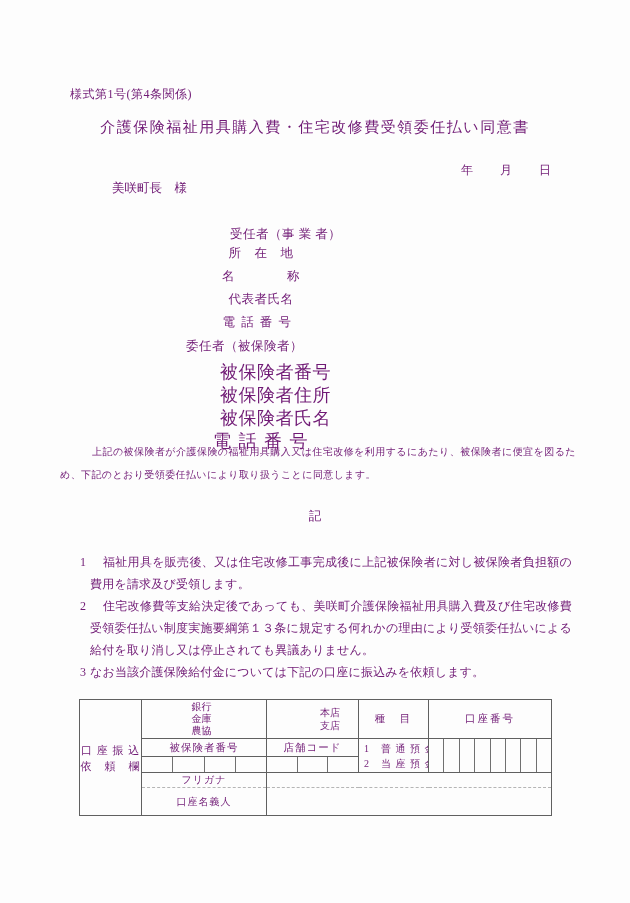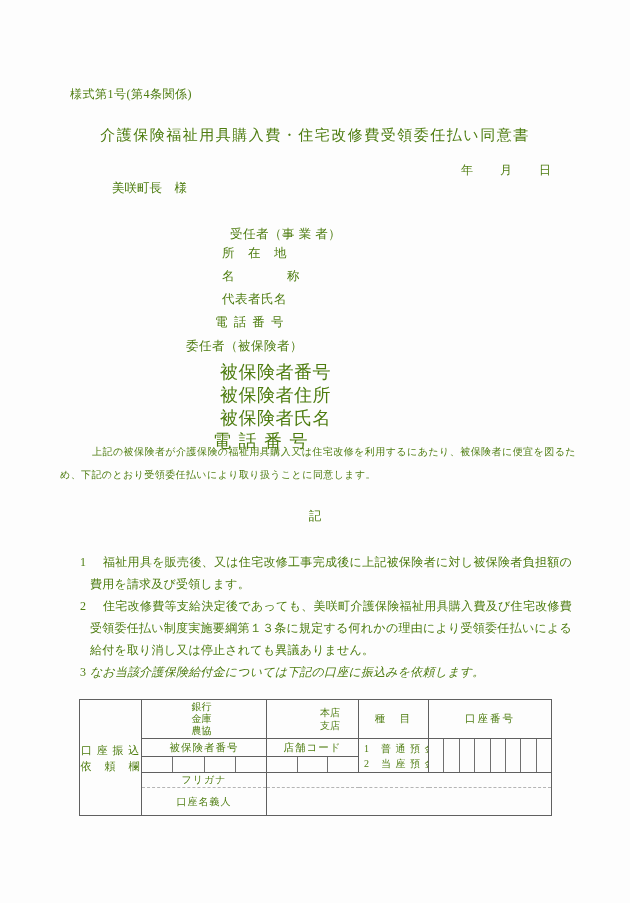--- a/index.html
+++ b/index.html
@@ -3,45 +3,45 @@
 <meta charset="utf-8">
 <style>
   html,body{margin:0;padding:0;}
   body{background:#e9e9e9;}
   .page{
     position:relative;
     width:630px;height:903px;
     margin:0 auto;
     background:#fdfdfd;
     font-family:"Liberation Serif","DejaVu Serif",serif;
-    color:#4d7c0f;
+    color:#701a75;
     overflow:hidden;
   }
   .abs{position:absolute;}
   .form-number{left:70px;top:86px;font-size:12px;letter-spacing:.5px;}
-  .doc-title{left:0;right:0;top:114px;text-align:center;font-size:15px;letter-spacing:1.5px;font-weight:normal;margin:12px;}
+  .doc-title{left:0;right:0;top:114px;text-align:center;font-size:15px;letter-spacing:1.5px;font-weight:normal;margin:4px;}
   .date-line{right:78px;top:162px;font-size:12px;letter-spacing:1px;}
   .addressee{left:95px;top:180px;font-size:12.5px;margin-left:17px;}
   .party-heading{font-size:12.5px;letter-spacing:.5px;}
   .recipient-heading{left:186px;top:226px;margin-left:44px;}
-  .recipient-fields{left:222px;top:242px;font-size:12.5px;line-height:23px;letter-spacing:.5px;}
+  .recipient-fields{left:222px;top:242px;font-size:12.5px;line-height:23px;letter-spacing:.5px;text-align:center;}
   .delegator-heading{left:186px;top:338px;}
   .delegator-fields{left:220px;top:361px;font-size:18px;line-height:23px;letter-spacing:.5px;}
   .phone-line{margin-left:-7px;letter-spacing:1.5px;}
   .consent-paragraph{
     left:56px;top:436px;width:516px;
     font-size:10px;line-height:23px;letter-spacing:.4px;
     text-indent:32px;text-align:justify;margin:4px;
   }
   .ki-label{left:0;right:0;top:508px;text-align:center;font-size:12.5px;}
   .items{left:56px;top:551px;width:516px;font-size:12px;line-height:22px;letter-spacing:.2px;}
   .item{position:relative;padding-left:34px;text-align:justify;}
   .item-text{display:block;text-indent:13px;}
   .item-num{position:absolute;left:24px;top:0;text-indent:0;}
-  .item3-line2{display:block;text-indent:0;font-style:italic;}
+  .item3-line2{display:block;text-indent:0;}
 
   .bank-table-wrap{left:79px;top:699px;}
   table.bank-table{
     border-collapse:collapse;table-layout:fixed;
     width:472px;
     font-size:10.5px;
     border:1.5px solid #3a3a3a;
   }
   .bank-table td{
     border:1px solid #606060;

